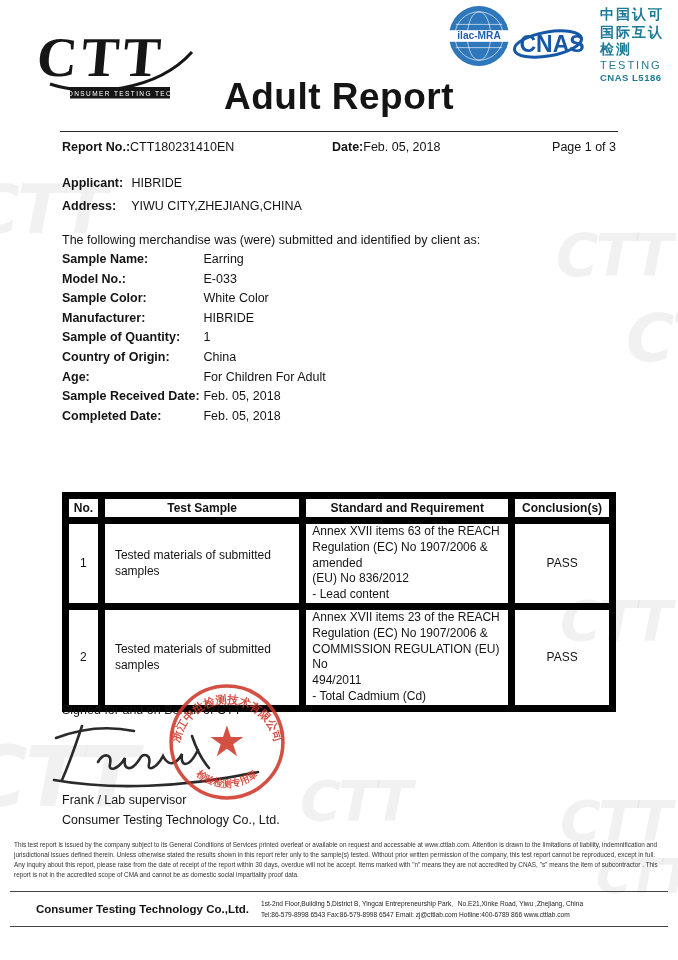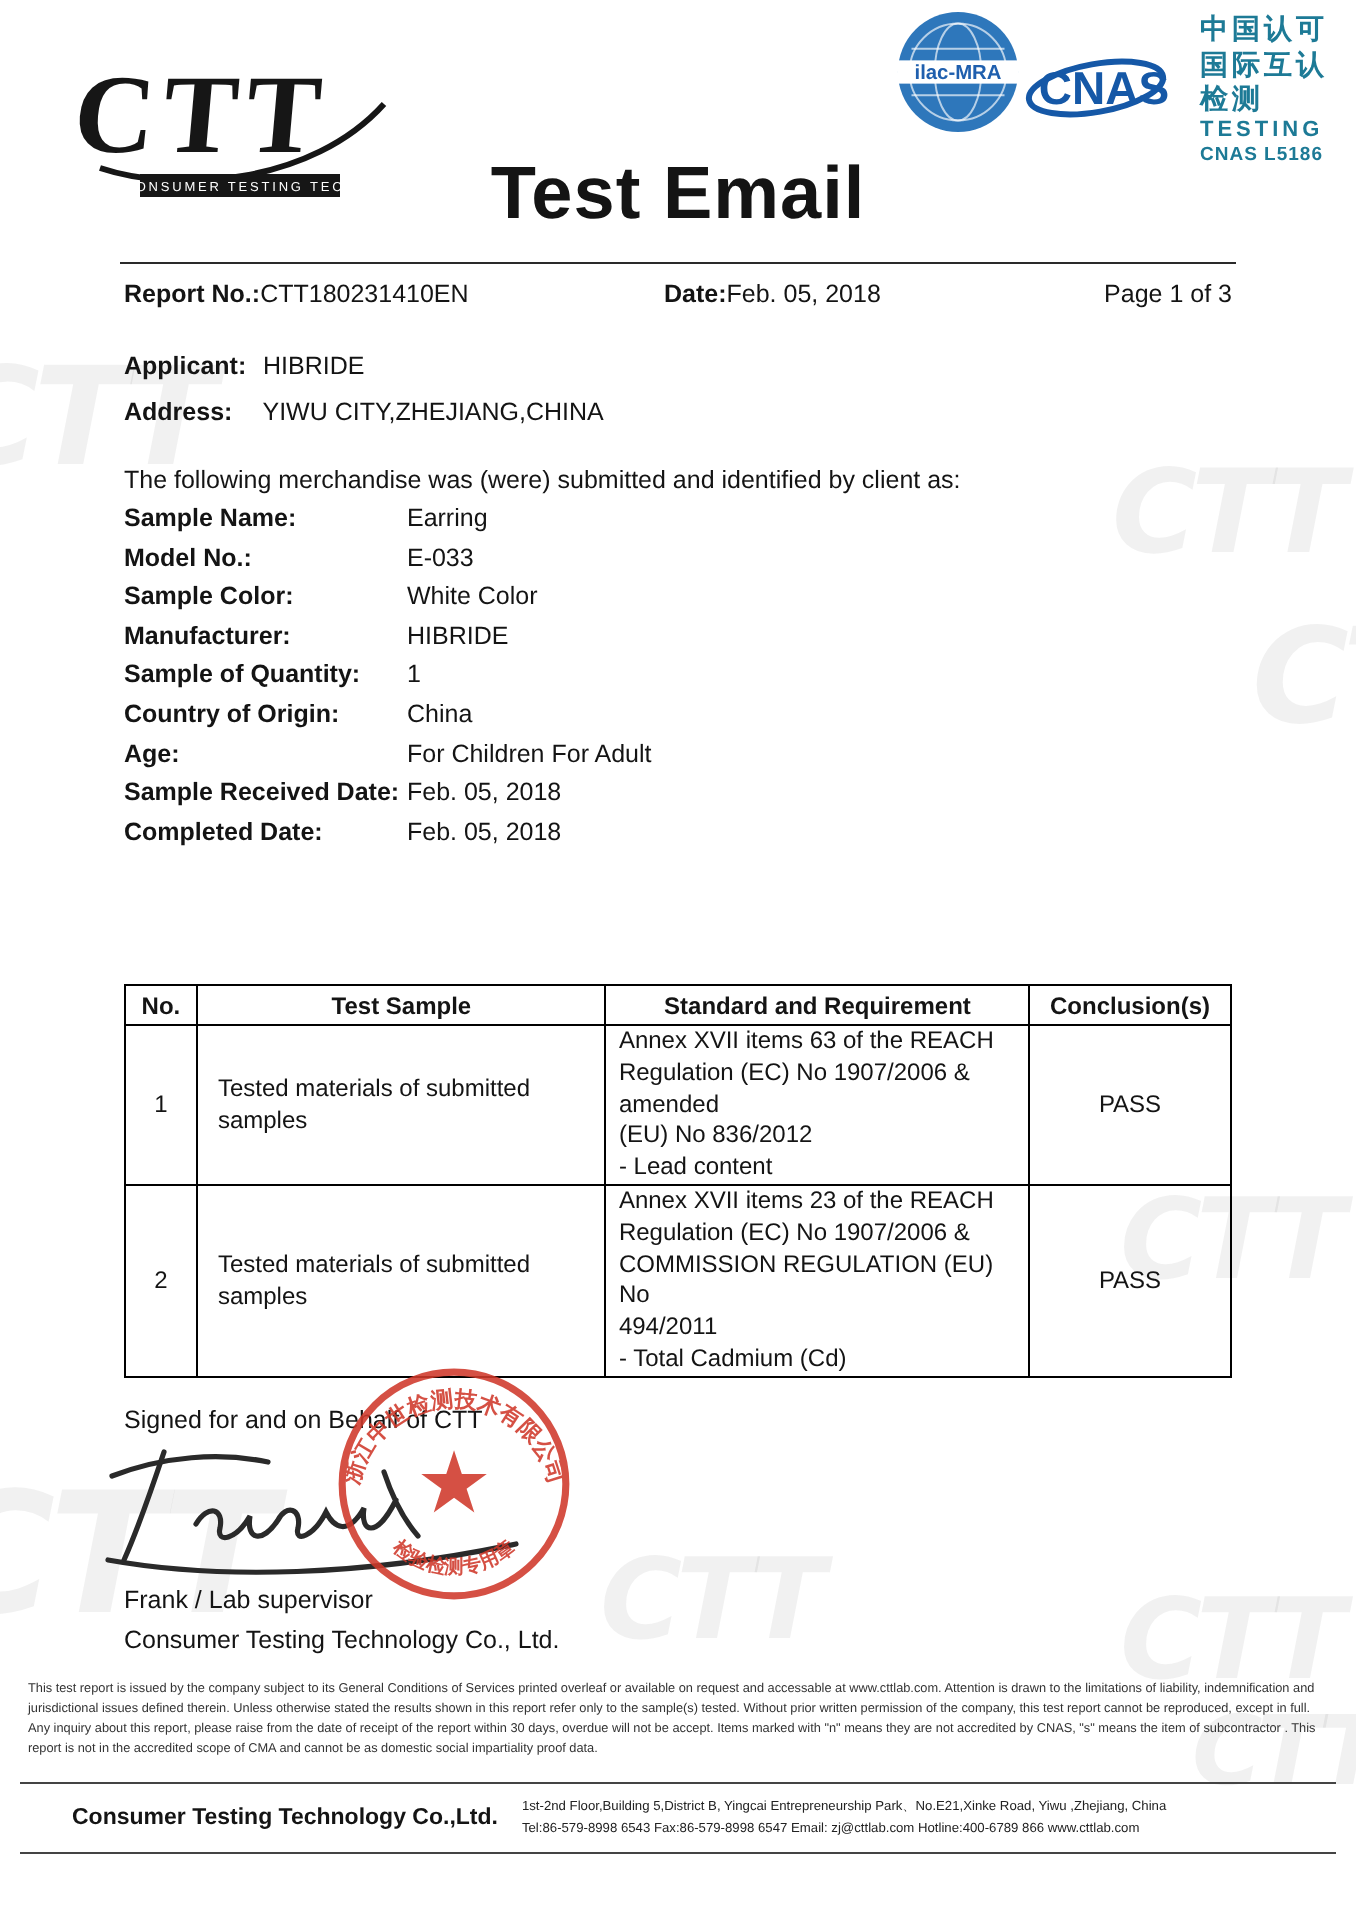--- a/index.html
+++ b/index.html
@@ -4,36 +4,36 @@
 <style>
   * { margin:0; padding:0; box-sizing:border-box; }
   body { background:#888; font-family:"Liberation Sans", sans-serif; }
   .page { position:relative; width:678px; height:960px; background:#fff; margin:0 auto;
           color:#141414; overflow:hidden; font-family:"Liberation Sans", sans-serif; }
   .wm { position:absolute; font-weight:bold; font-style:italic; z-index:0;
         color:rgba(50,50,50,0.07); letter-spacing:-3px; font-family:"DejaVu Sans", sans-serif; }
   .abs { position:absolute; z-index:1; }
   .cn-accred { color:#1d7a96; text-align:left; line-height:1.25; }
   .cn-accred .cnl { font-size:14px; font-weight:bold; letter-spacing:2px; }
-  .cn-accred .cne { font-size:11px; font-weight:bold; letter-spacing:2px; }
+  .cn-accred .cne { font-size:11px; font-weight:normal; letter-spacing:2px; }
   .cn-accred .cnn { font-size:9.5px; font-weight:bold; letter-spacing:0.5px; }
   .title { width:100%; text-align:center; font-size:37px; font-weight:bold; letter-spacing:0.5px; }
   .rule { border-top:1.5px solid #2a2a2a; }
   .meta { font-size:12.5px; }
   .meta span { position:absolute; white-space:nowrap; }
   b { font-weight:bold; }
   .lblrow { font-size:12.5px; }
   .alabel { display:inline-block; width:66px; font-weight:bold; }
   .frow { height:19.6px; font-size:12.5px; }
   .flabel { display:inline-block; width:138px; font-weight:bold; }
   .tresult { font-size:12.5px; }
   .tresult .u { border-bottom:1px solid #141414; padding-bottom:1px; }
   .theading { font-size:12.5px; font-weight:bold; }
   table.ttable { border-collapse:collapse; width:554px; font-size:12px; }
-  table.ttable th, table.ttable td { border:1px solid #000000; }
+  table.ttable th, table.ttable td { border:7px solid #000000; }
   table.ttable th { font-weight:bold; text-align:center; height:20px; padding:2px 3px; }
   td.cc { text-align:center; vertical-align:middle; }
   td.sc { vertical-align:middle; padding:4px 4px 4px 10px; line-height:16px; }
   td.stdc { padding:0 6px; vertical-align:top; }
   td.stdc div { line-height:15.8px; }
   .sig-label { font-size:12.5px; }
   .disclaimer { font-size:6.4px; line-height:1.55; color:#333; text-align:left; }
   .footer { border-top:1px solid #444; border-bottom:1px solid #444; display:flex;
             align-items:center; gap:12px; padding:4px 4px 4px 26px; }
   .fcompany { font-size:11.5px; font-weight:bold; white-space:nowrap; }
@@ -82,21 +82,21 @@
   </div>
 
   <div class="abs cn-accred" style="left:600px; top:6px;">
     <div class="cnl">中国认可</div>
     <div class="cnl">国际互认</div>
     <div class="cnl">检测</div>
     <div class="cne">TESTING</div>
     <div class="cnn">CNAS L5186</div>
   </div>
 
-  <div class="abs title" style="left:0; top:76px;">Test Email</div>
+  <div class="abs title" style="left:0; top:76px;">Adult Report</div>
 
   <div class="abs rule" style="left:60px; top:131px; width:558px;"></div>
 
   <div class="abs meta" style="left:60px; top:140px; width:558px; height:18px;">
     <span style="left:2px;">
       <b>Report No.:</b>
       <span>CTT180231410EN</span>
     </span>
     <span style="left:272px;">
       <b>Date:</b>

